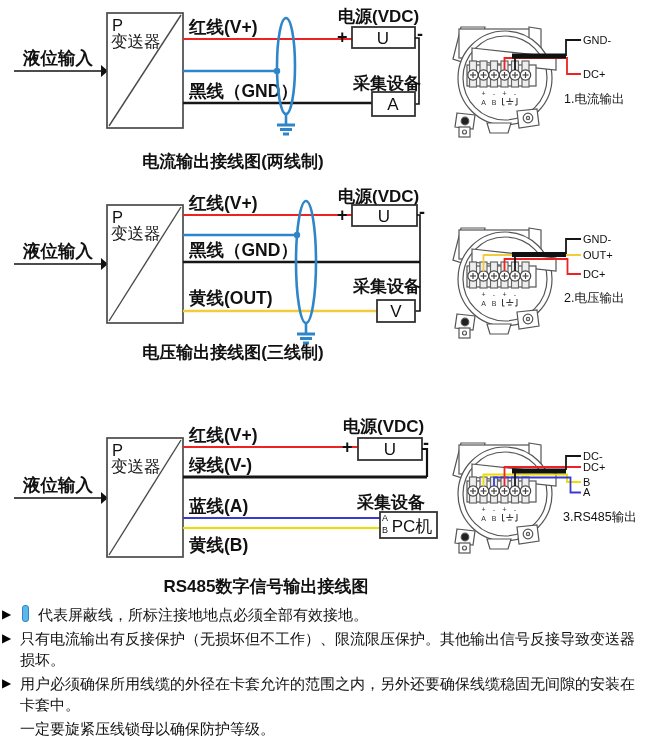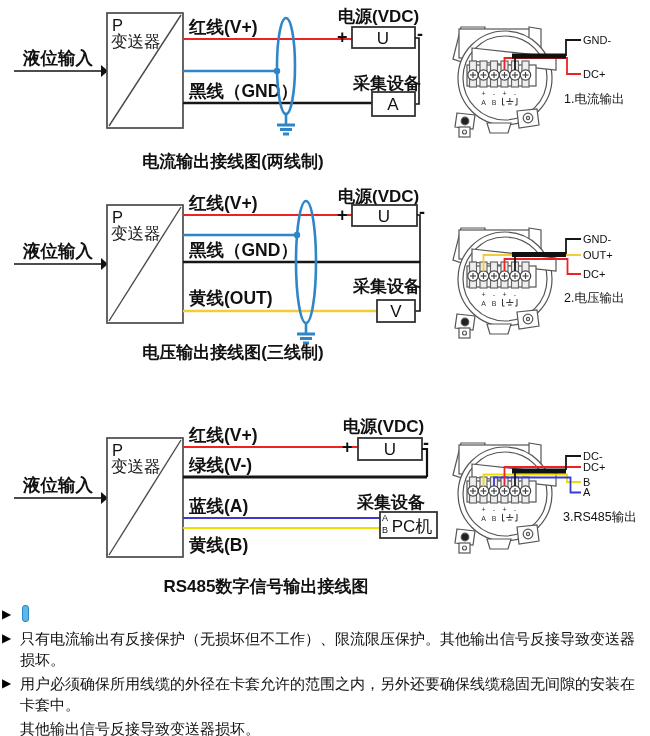--- a/index.html
+++ b/index.html
@@ -222,24 +222,24 @@
     <text class="sm" x="583" y="471">DC+</text>
     <text class="sm" x="583" y="486">B</text>
     <text class="sm" x="583" y="496">A</text>
     <text class="olbl" x="563" y="521">3.RS485输出</text>
     <text class="cap" x="266" y="592">RS485数字信号输出接线图</text>
   </g>
 </svg>
 
 <div class="notes">
   <div class="note">
-    <span class="bullet">▶</span><span class="shield-glyph" style="background: rgb(91, 184, 232); border: 1px solid rgb(46, 134, 200);"></span>
+    <span class="bullet">▶</span><span class="shield-glyph" style="background: rgb(91, 184, 232); border: 1px solid rgb(46, 134, 200);"></span><span>代表屏蔽线，所标注接地地点必须全部有效接地。</span>
   </div>
   <div class="note">
     <span class="bullet">▶</span><span>只有电流输出有反接保护（无损坏但不工作）、限流限压保护。其他输出信号反接导致变送器损坏。</span>
   </div>
   <div class="note">
     <span class="bullet">▶</span><span>用户必须确保所用线缆的外径在卡套允许的范围之内，另外还要确保线缆稳固无间隙的安装在卡套中。</span>
   </div>
   <div class="note no-bullet">
-    <span>其他输出信号反接导致变送器损坏。</span>
+    <span>一定要旋紧压线锁母以确保防护等级。</span>
   </div>
 </div>
 
 </body></html>

